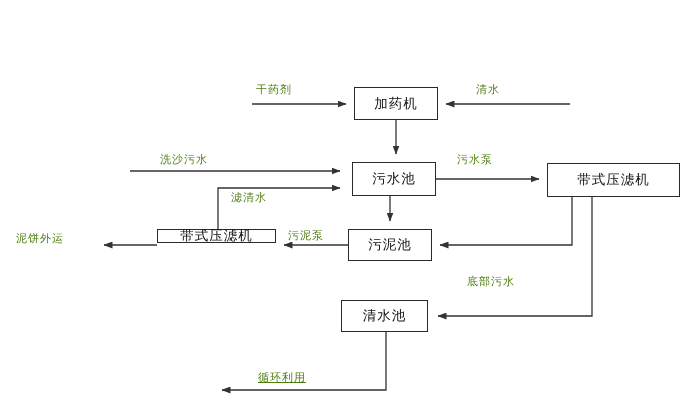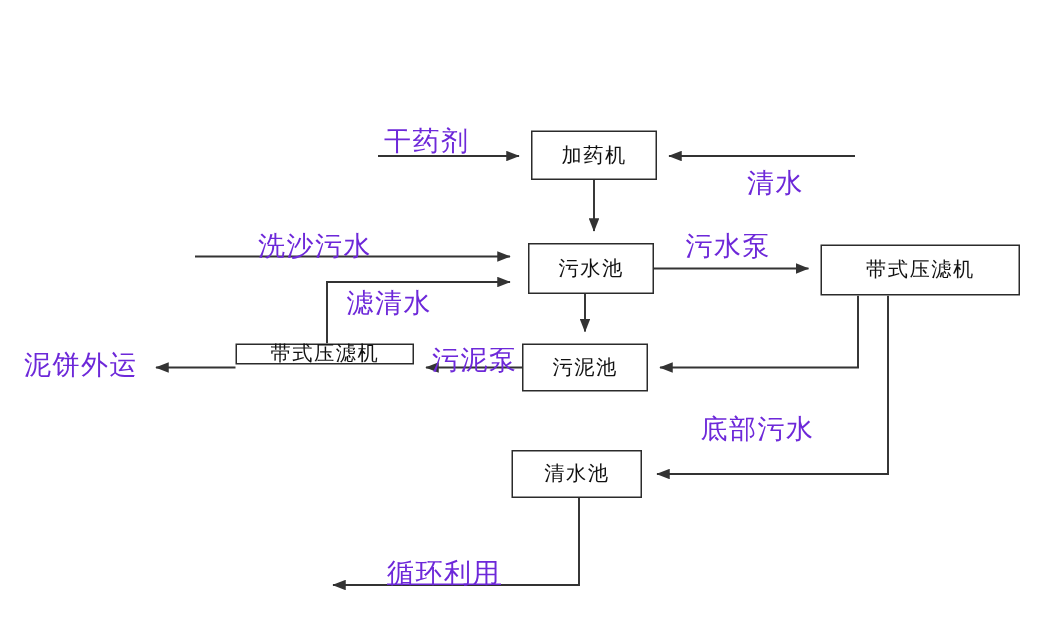--- a/index.html
+++ b/index.html
@@ -34,22 +34,22 @@
     font-size: 13.5px;
     display: flex;
     align-items: center;
     justify-content: center;
     white-space: nowrap;
     letter-spacing: 1px;
     z-index: 3;
   }
   .edge-label {
     position: absolute;
-    font-size: 18px;
-    color: #6d28d9;
+    font-size: 11px;
+    color: #4d7c0f;
     white-space: nowrap;
     letter-spacing: 1px;
     z-index: 4;
     background: transparent;
   }
   svg.wires {
     position: absolute;
     left: 0;
     top: 0;
     width: 700px;
@@ -93,22 +93,22 @@
   <div id="node-layer">
       <div class="node" style="left: 354px; top: 87px; width: 84px; height: 33px; text-align: right;">加药机</div>
       <div class="node" style="left: 352px; top: 162px; width: 84px; height: 34px;">污水池</div>
       <div class="node" style="left: 547px; top: 163px; width: 133px; height: 34px;">带式压滤机</div>
       <div class="node" style="left: 157px; top: 229px; width: 119px; height: 14px;">带式压滤机</div>
       <div class="node" style="left: 348px; top: 229px; width: 84px; height: 32px;">污泥池</div>
       <div class="node" style="left: 341px; top: 300px; width: 87px; height: 32px;">清水池</div>
     </div>
   <div id="label-layer">
       <div class="edge-label" style="left: 256px; top: 82px;">干药剂</div>
-      <div class="edge-label" style="left: 498px; top: 82px; margin-top: 28px;">清水</div>
-      <div class="edge-label" style="left: 172px; top: 152px;">洗沙污水</div>
+      <div class="edge-label" style="left: 476px; top: 82px;">清水</div>
+      <div class="edge-label" style="left: 160px; top: 152px;">洗沙污水</div>
       <div class="edge-label" style="left: 231px; top: 190px;">滤清水</div>
       <div class="edge-label" style="left: 457px; top: 152px;">污水泵</div>
       <div class="edge-label" style="left: 16px; top: 231px;">泥饼外运</div>
       <div class="edge-label" style="left: 288px; top: 228px;">污泥泵</div>
       <div class="edge-label" style="left: 467px; top: 226px; margin-top: 48px;">底部污水</div>
       <div class="edge-label" style="left: 258px; top: 370px; text-decoration: underline;">循环利用</div>
     </div>
 
 </div>
 

